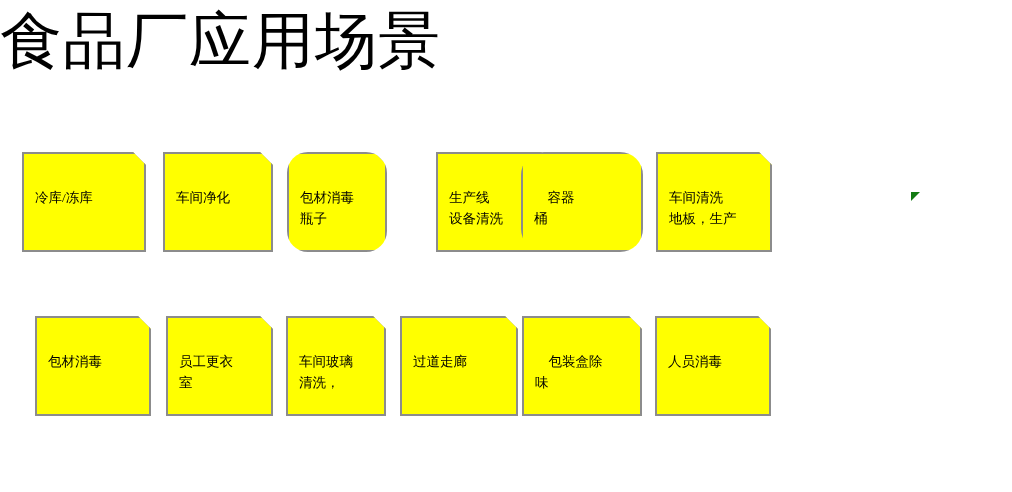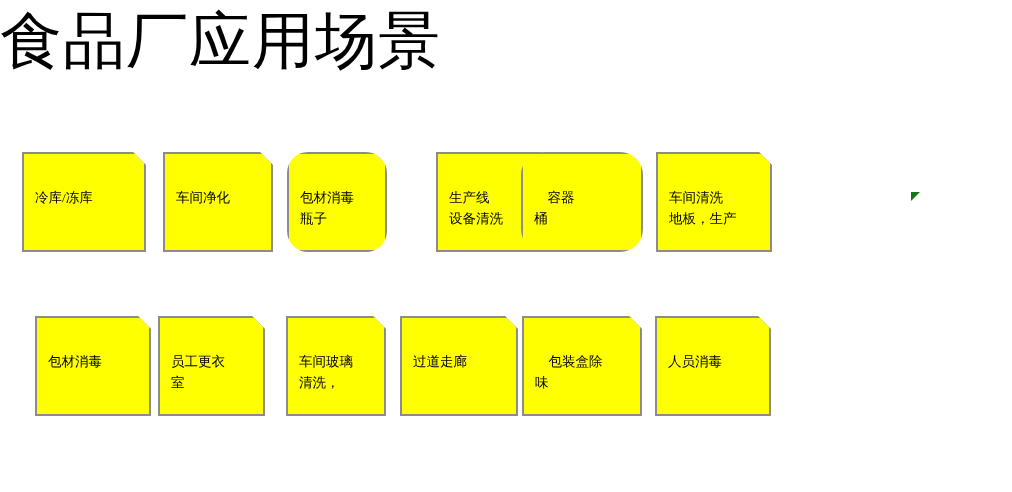--- a/index.html
+++ b/index.html
@@ -118,21 +118,21 @@
   <div class="card" style="left:656px;width:116px;">
     <span class="card-text">车间清洗
 地板，生产</span>
   </div>
 </div>
 
 <div class="card-row" id="row-2">
   <div class="card" style="left:35px;width:116px;">
     <span class="card-text">包材消毒</span>
   </div>
-  <div class="card" style="left:158px;width:107px;">
+  <div class="card" style="left:166px;width:107px;">
     <span class="card-text">员工更衣
 室</span>
   </div>
   <div class="card" style="left:286px;width:100px;">
     <span class="card-text">车间玻璃
 清洗，</span>
   </div>
   <div class="card" style="left:400px;width:118px;">
     <span class="card-text">过道走廊</span>
   </div>

